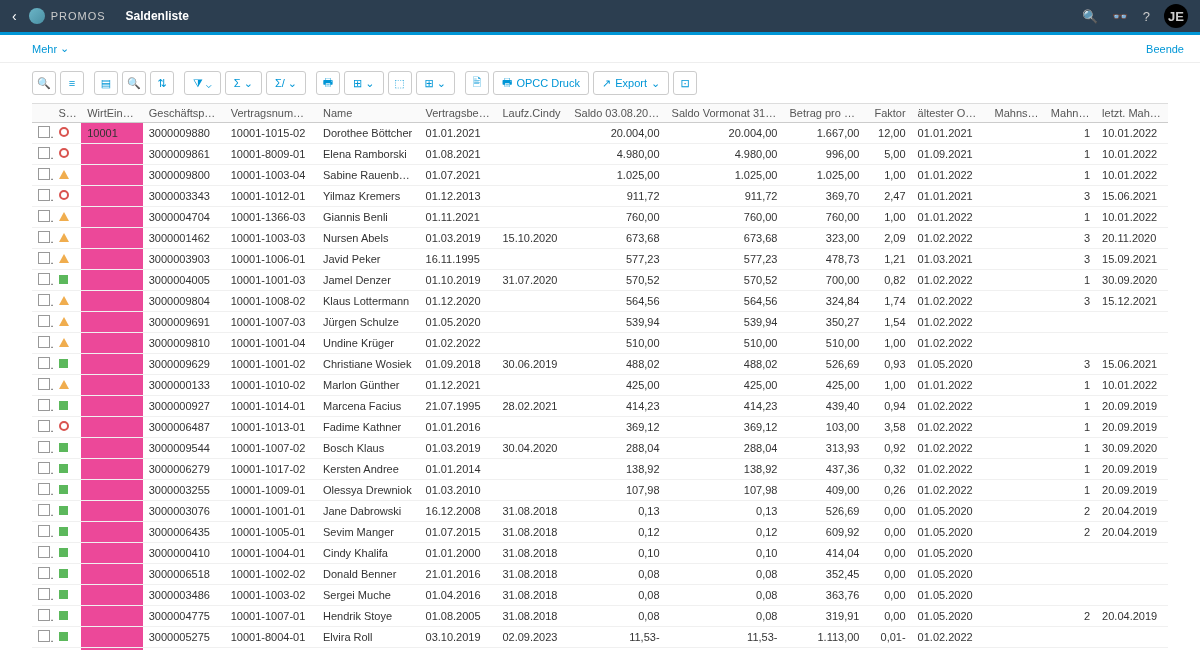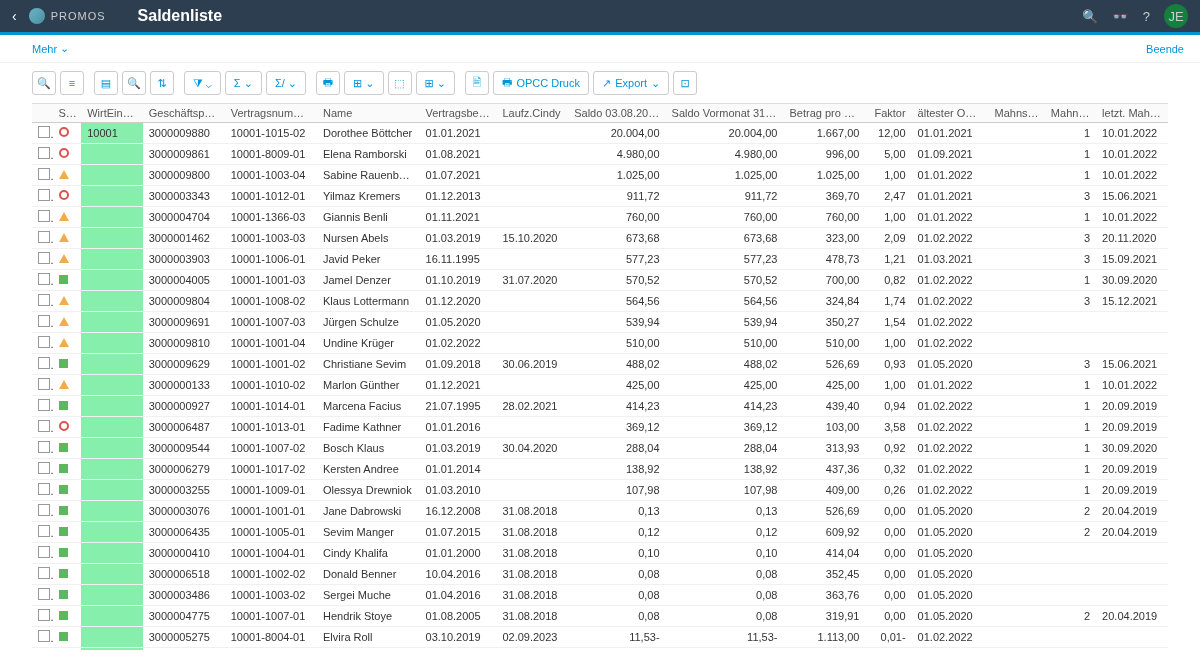--- a/index.html
+++ b/index.html
@@ -1,44 +1,44 @@
 <!DOCTYPE html>
 <html><head>
 <meta charset="utf-8">
 <style>
 *{margin:0;padding:0;box-sizing:border-box;font-family:Arial,Helvetica,sans-serif;font-size:11px}
 body{background:#fff;color:#333;overflow:hidden}
 .topbar{background:#2c3e50;height:32px;display:flex;align-items:center;padding:0 12px;color:#fff}
 .topbar .back{margin-right:12px;cursor:pointer;font-size:14px}
-.topbar .logo{display:flex;align-items:center;gap:6px;margin-right:32px}
+.topbar .logo{display:flex;align-items:center;gap:6px;margin-right:20px}
 .topbar .logo-icon{width:16px;height:16px;border-radius:50%;background:linear-gradient(135deg,#6bb5c7,#4a8fa3)}
 .topbar .logo-text{font-size:11px;letter-spacing:1px;color:#ccc}
-.topbar .title{font-weight:bold;font-size:16px}
+.topbar .title{font-weight:bold;font-size:12px}
 .topbar .right{margin-left:auto;display:flex;align-items:center;gap:14px}
 .topbar .right span{cursor:pointer;font-size:13px;color:#ccc}
-.topbar .avatar{width:24px;height:24px;border-radius:50%;background:#15803d;color:#fff;display:flex;align-items:center;justify-content:center;font-size:10px;font-weight:normal}
+.topbar .avatar{width:24px;height:24px;border-radius:50%;background:#000000;color:#fff;display:flex;align-items:center;justify-content:center;font-size:10px;font-weight:bold}
 .bluebar{height:3px;background:#0096d6}
 .subbar{height:28px;display:flex;align-items:center;padding:0 16px 0 32px;border-bottom:1px solid #eee}
 .subbar .mehr{color:#0096d6;cursor:pointer;display:flex;align-items:center;gap:3px}
 .subbar .beende{margin-left:auto;color:#0096d6;cursor:pointer}
 .toolbar{display:flex;gap:4px;padding:8px 32px;align-items:center;flex-wrap:wrap}
 .tbtn{width:24px;height:24px;border:1px solid #ccc;border-radius:3px;display:flex;align-items:center;justify-content:center;cursor:pointer;background:#fff;color:#0096d6;font-size:11px}
 .tbtn.wide{width:auto;padding:0 8px;gap:4px}
 .tbtn.group-end{margin-right:6px}
 .tbl-wrap{margin:0 32px;overflow:auto;height:calc(100vh - 120px);border-top:1px solid #ddd}
 table{border-collapse:collapse;width:100%;table-layout:fixed}
 th,td{padding:3px 6px;text-align:left;white-space:nowrap;overflow:hidden;text-overflow:ellipsis;border-bottom:1px solid #f0f0f0;height:18px}
 th{background:#fafafa;font-weight:normal;color:#555;border-bottom:1px solid #ccc;position:sticky;top:0}
 td.num,th.num{text-align:right}
 .chk{width:12px;height:12px;border:1px solid #999;display:inline-block;background:#fff}
 .st{width:10px;height:10px;display:inline-block}
 .st.circle{border:2px solid #d9534f;border-radius:50%}
 .st.tri{width:0;height:0;border-left:5px solid transparent;border-right:5px solid transparent;border-bottom:9px solid #f0ad4e}
 .st.sq{background:#5cb85c;width:9px;height:9px}
-.hl{background:#86efac}
+.hl{background:#ec4899}
 .sort-ind{color:#d9534f;font-size:9px}
 </style>
 </head>
 <body>
 
 <div class="topbar">
   <span class="back">‹</span>
   <div class="logo">
     <span class="logo-icon"></span>
     <span class="logo-text">PROMOS</span>
@@ -300,21 +300,21 @@
           <td></td>
           <td class="num"></td>
           <td></td>
         </tr>
         <tr>
           <td><span class="chk"></span></td>
           <td><span class="st sq"></span></td>
           <td class="hl"></td>
           <td>3000009629</td>
           <td>10001-1001-02</td>
-          <td>Christiane Sevim</td>
+          <td>Christiane Wosiek</td>
           <td>01.09.2018</td>
           <td>30.06.2019</td>
           <td class="num">488,02</td>
           <td class="num">488,02</td>
           <td class="num">526,69</td>
           <td class="num">0,93</td>
           <td>01.05.2020</td>
           <td></td>
           <td class="num">3</td>
           <td>15.06.2021</td>
@@ -481,21 +481,21 @@
           <td class="num"></td>
           <td></td>
         </tr>
         <tr>
           <td><span class="chk"></span></td>
           <td><span class="st sq"></span></td>
           <td class="hl"></td>
           <td>3000006518</td>
           <td>10001-1002-02</td>
           <td>Donald Benner</td>
-          <td>10.04.2016</td>
+          <td>21.01.2016</td>
           <td>31.08.2018</td>
           <td class="num">0,08</td>
           <td class="num">0,08</td>
           <td class="num">352,45</td>
           <td class="num">0,00</td>
           <td>01.05.2020</td>
           <td></td>
           <td class="num"></td>
           <td></td>
         </tr>

